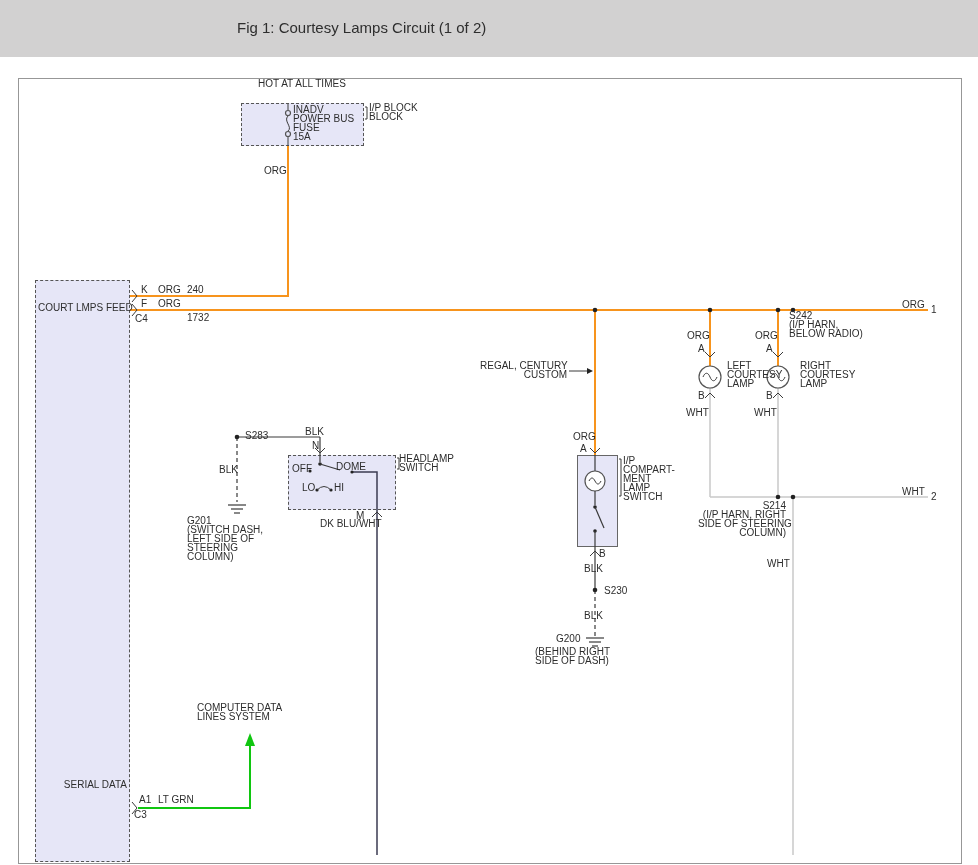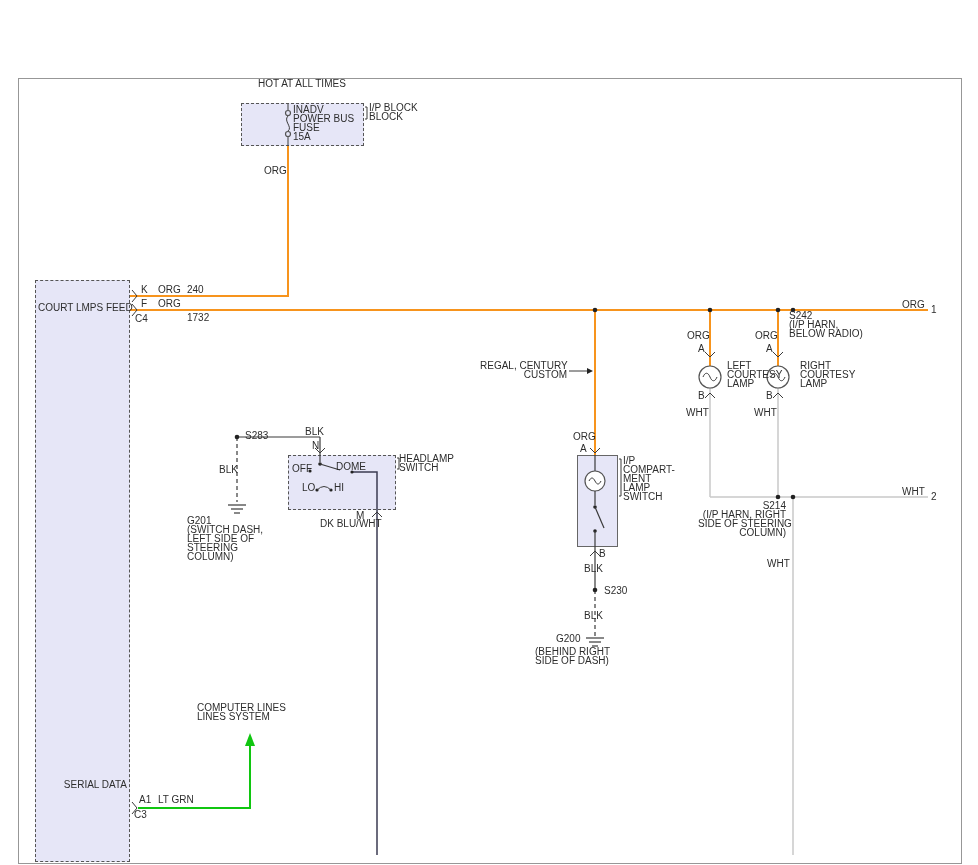--- a/index.html
+++ b/index.html
@@ -27,20 +27,23 @@
   .lbl{position:absolute;font-size:10px;line-height:9px;color:#2d2d2d;white-space:nowrap}
   .ctr{}
   .rt{text-align:right}
   .ul{}
 </style>
 </head>
 <body>
 
 <div class="canvas">
 
+  <div class="header">
+    <div class="title">Fig 1: Courtesy Lamps Circuit (1 of 2)</div>
+  </div>
 
   <div class="frame"></div>
 
   <div class="box dashedb" style="left:241px;top:103px;width:123px;height:43px"></div>
   <div class="box dashedb" style="left:35px;top:280px;width:95px;height:582px"></div>
   <div class="box dashedb" style="left:288px;top:455px;width:108px;height:55px"></div>
   <div class="box solidb" style="left:577px;top:455px;width:41px;height:92px"></div>
 
   <svg class="wires" width="978" height="865" viewBox="0 0 978 865">
 
@@ -266,21 +269,21 @@
   <span class="lbl" style="left:302px;top:483px">LO</span>
   <span class="lbl" style="left:334px;top:483px">HI</span>
   <div class="lbl" style="left:399px;top:454px">
     <div>HEADLAMP</div>
     <div>SWITCH</div>
   </div>
   <span class="lbl" style="left:356px;top:511px">M</span>
   <span class="lbl" style="left:320px;top:519px">DK BLU/WHT</span>
 
   <div class="lbl ctr" style="left:197px;top:703px;width:106px">
-    <div>COMPUTER LINES</div>
+    <div>COMPUTER DATA</div>
     <div>LINES SYSTEM</div>
   </div>
 
   <div class="lbl rt" style="left:58px;top:780px;width:69px">SERIAL DATA</div>
   <span class="lbl" style="left:139px;top:795px">A1</span>
   <span class="lbl" style="left:158px;top:795px">LT GRN</span>
   <span class="lbl ul" style="left:134px;top:810px">C3</span>
 
 </div>
 

